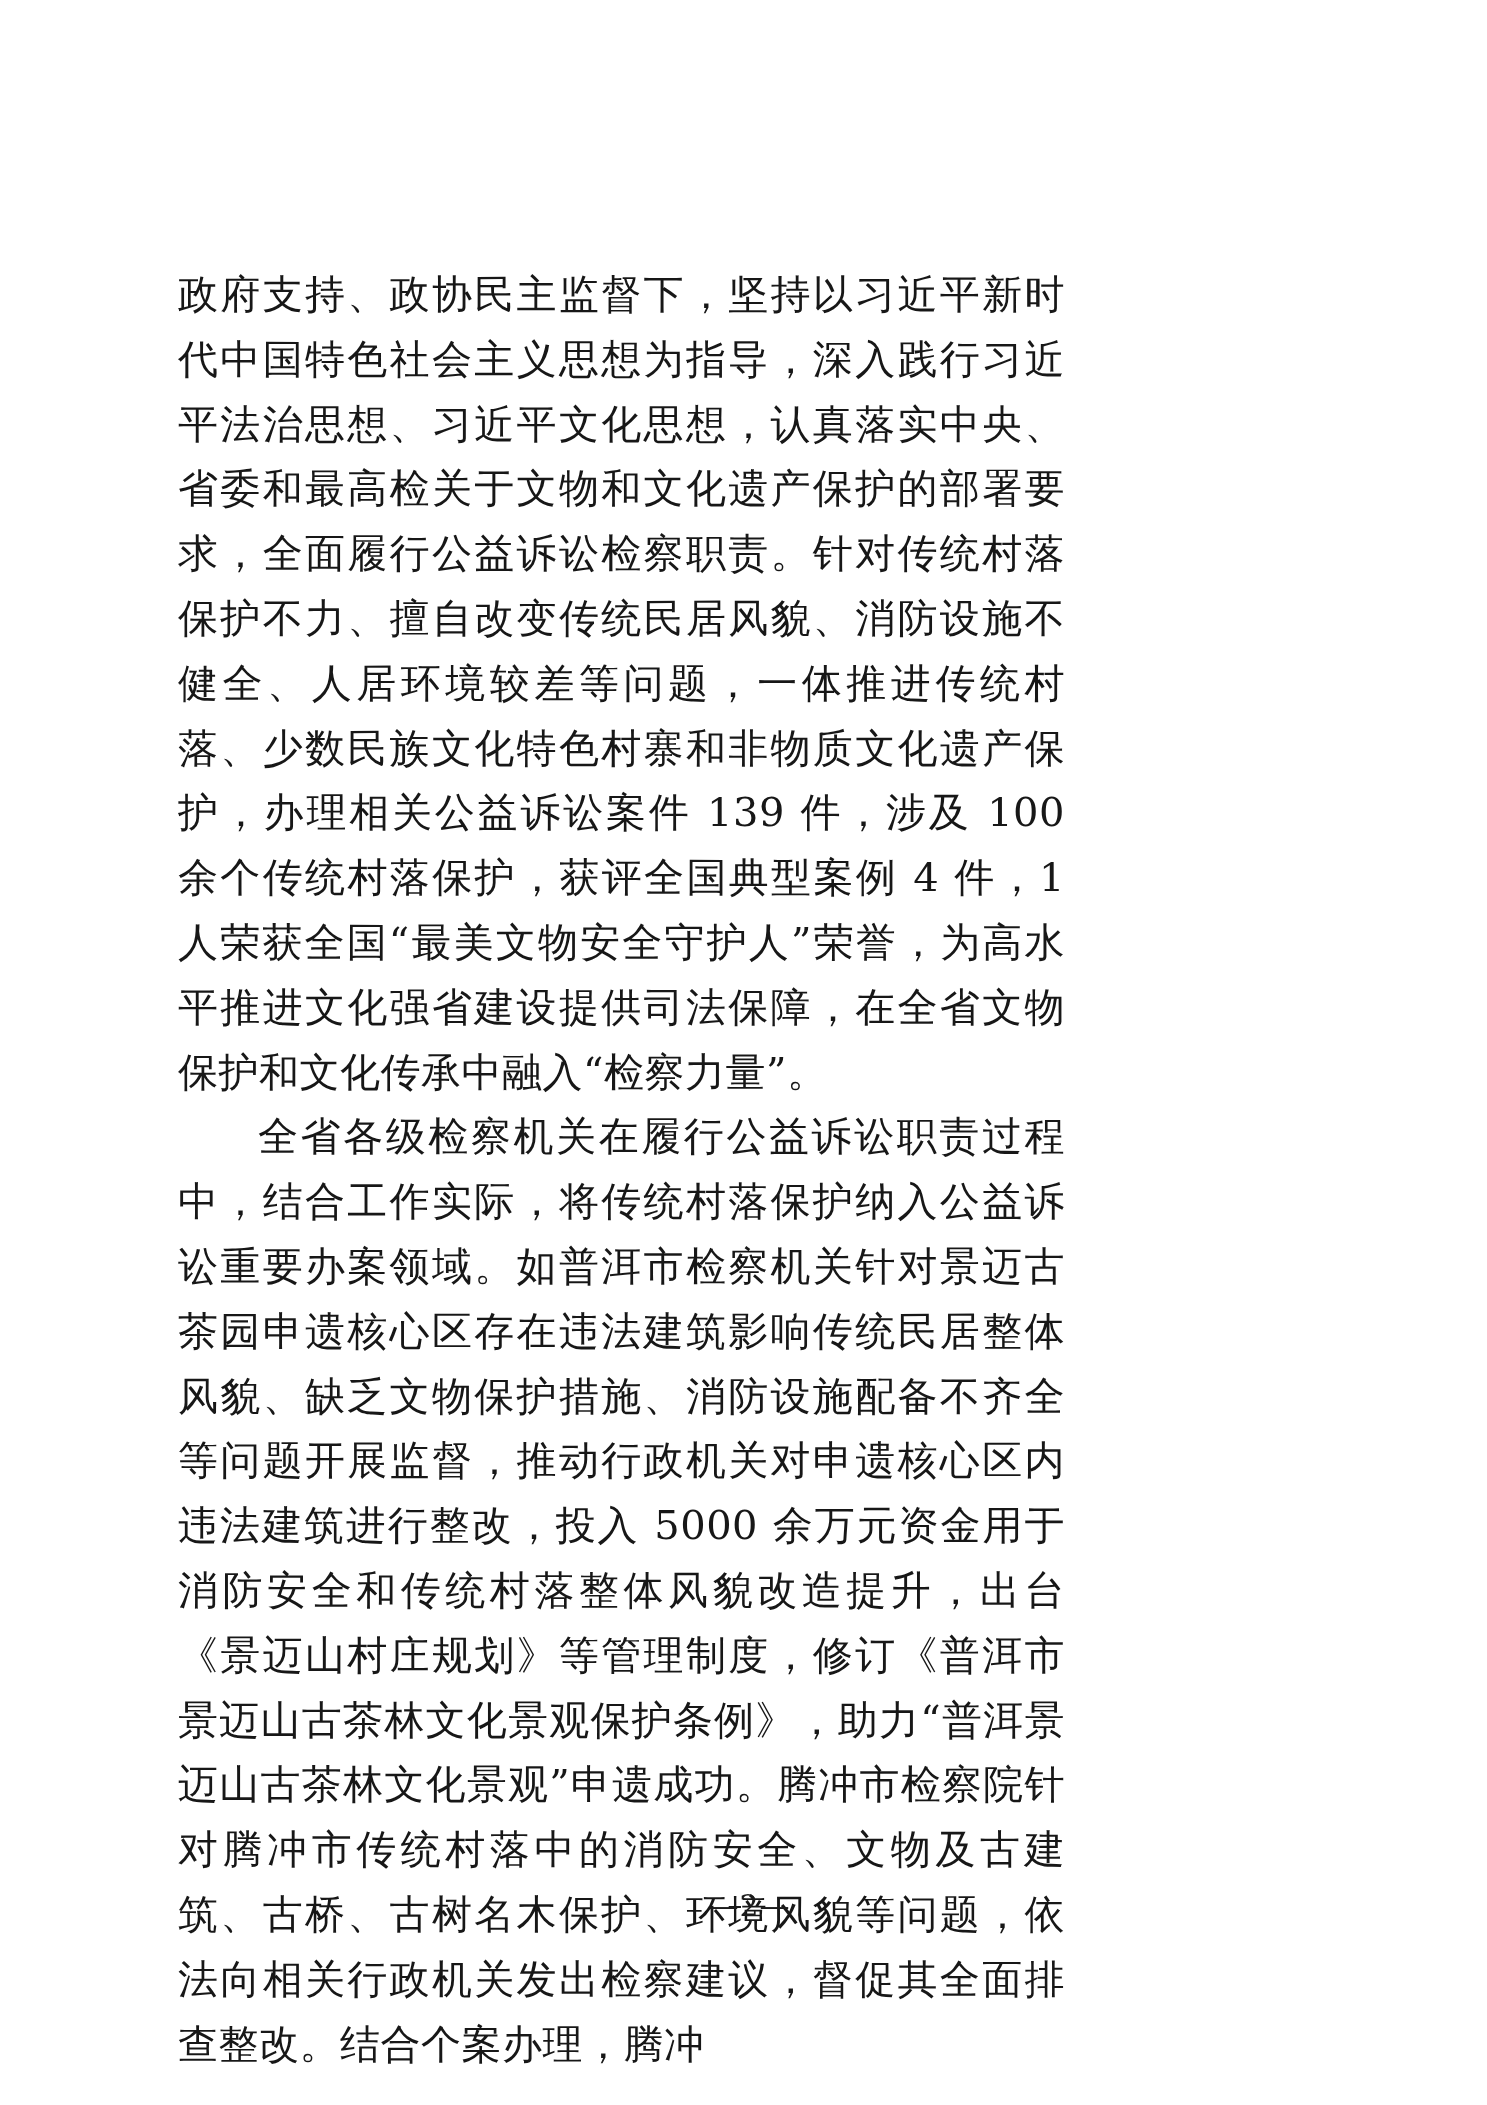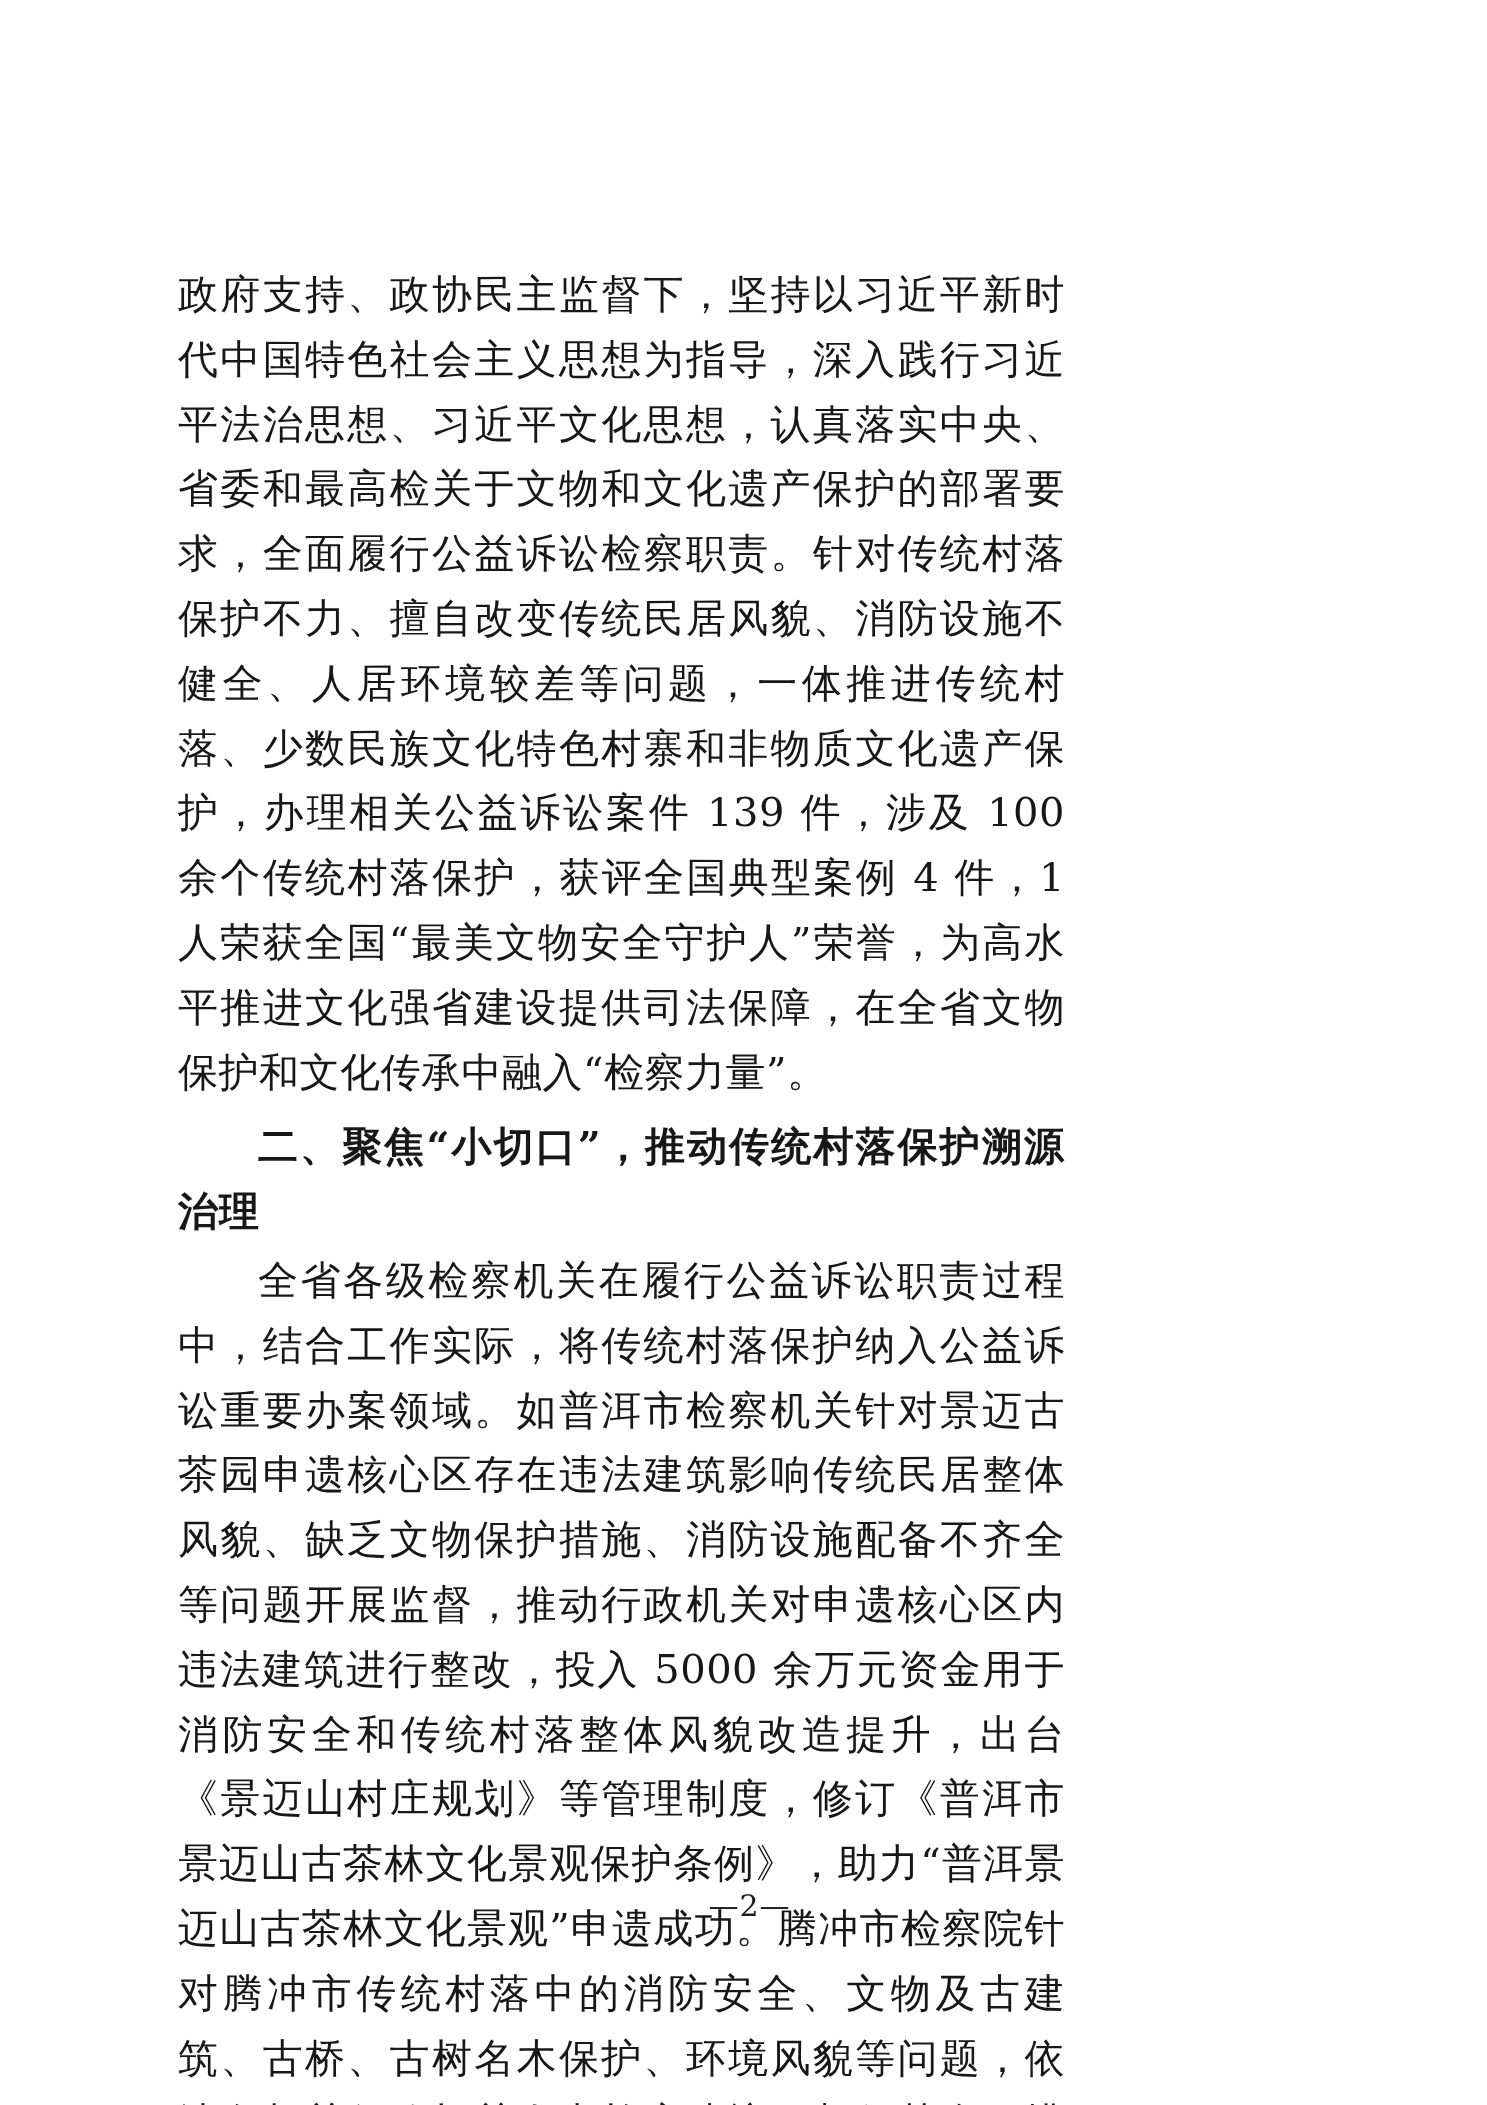--- a/index.html
+++ b/index.html
@@ -61,20 +61,19 @@
     display: inline-block;
     padding-left: 12px;
   }
 </style>
 </head>
 <body>
 
 <div class="page">
   <div class="doc-body">
     <p class="para cont">政府支持、政协民主监督下，坚持以习近平新时代中国特色社会主义思想为指导，深入践行习近平法治思想、习近平文化思想，认真落实中央、省委和最高检关于文物和文化遗产保护的部署要求，全面履行公益诉讼检察职责。针对传统村落保护不力、擅自改变传统民居风貌、消防设施不健全、人居环境较差等问题，一体推进传统村落、少数民族文化特色村寨和非物质文化遗产保护，办理相关公益诉讼案件 139 件，涉及 100 余个传统村落保护，获评全国典型案例 4 件，1 人荣获全国“最美文物安全守护人”荣誉，为高水平推进文化强省建设提供司法保障，在全省文物保护和文化传承中融入“检察力量”。</p>
-    <p class="heading">二、聚焦“小切口”，推动传统村落保护溯源治理</p>
     <p class="para">全省各级检察机关在履行公益诉讼职责过程中，结合工作实际，将传统村落保护纳入公益诉讼重要办案领域。如普洱市检察机关针对景迈古茶园申遗核心区存在违法建筑影响传统民居整体风貌、缺乏文物保护措施、消防设施配备不齐全等问题开展监督，推动行政机关对申遗核心区内违法建筑进行整改，投入 5000 余万元资金用于消防安全和传统村落整体风貌改造提升，出台《景迈山村庄规划》等管理制度，修订《普洱市景迈山古茶林文化景观保护条例》，助力“普洱景迈山古茶林文化景观”申遗成功。腾冲市检察院针对腾冲市传统村落中的消防安全、文物及古建筑、古桥、古树名木保护、环境风貌等问题，依法向相关行政机关发出检察建议，督促其全面排查整改。结合个案办理，腾冲</p>
   </div>
 </div>
 
 <div class="footer">
   <span class="pagenum">—2—</span>
 </div>
 
 </body></html>

